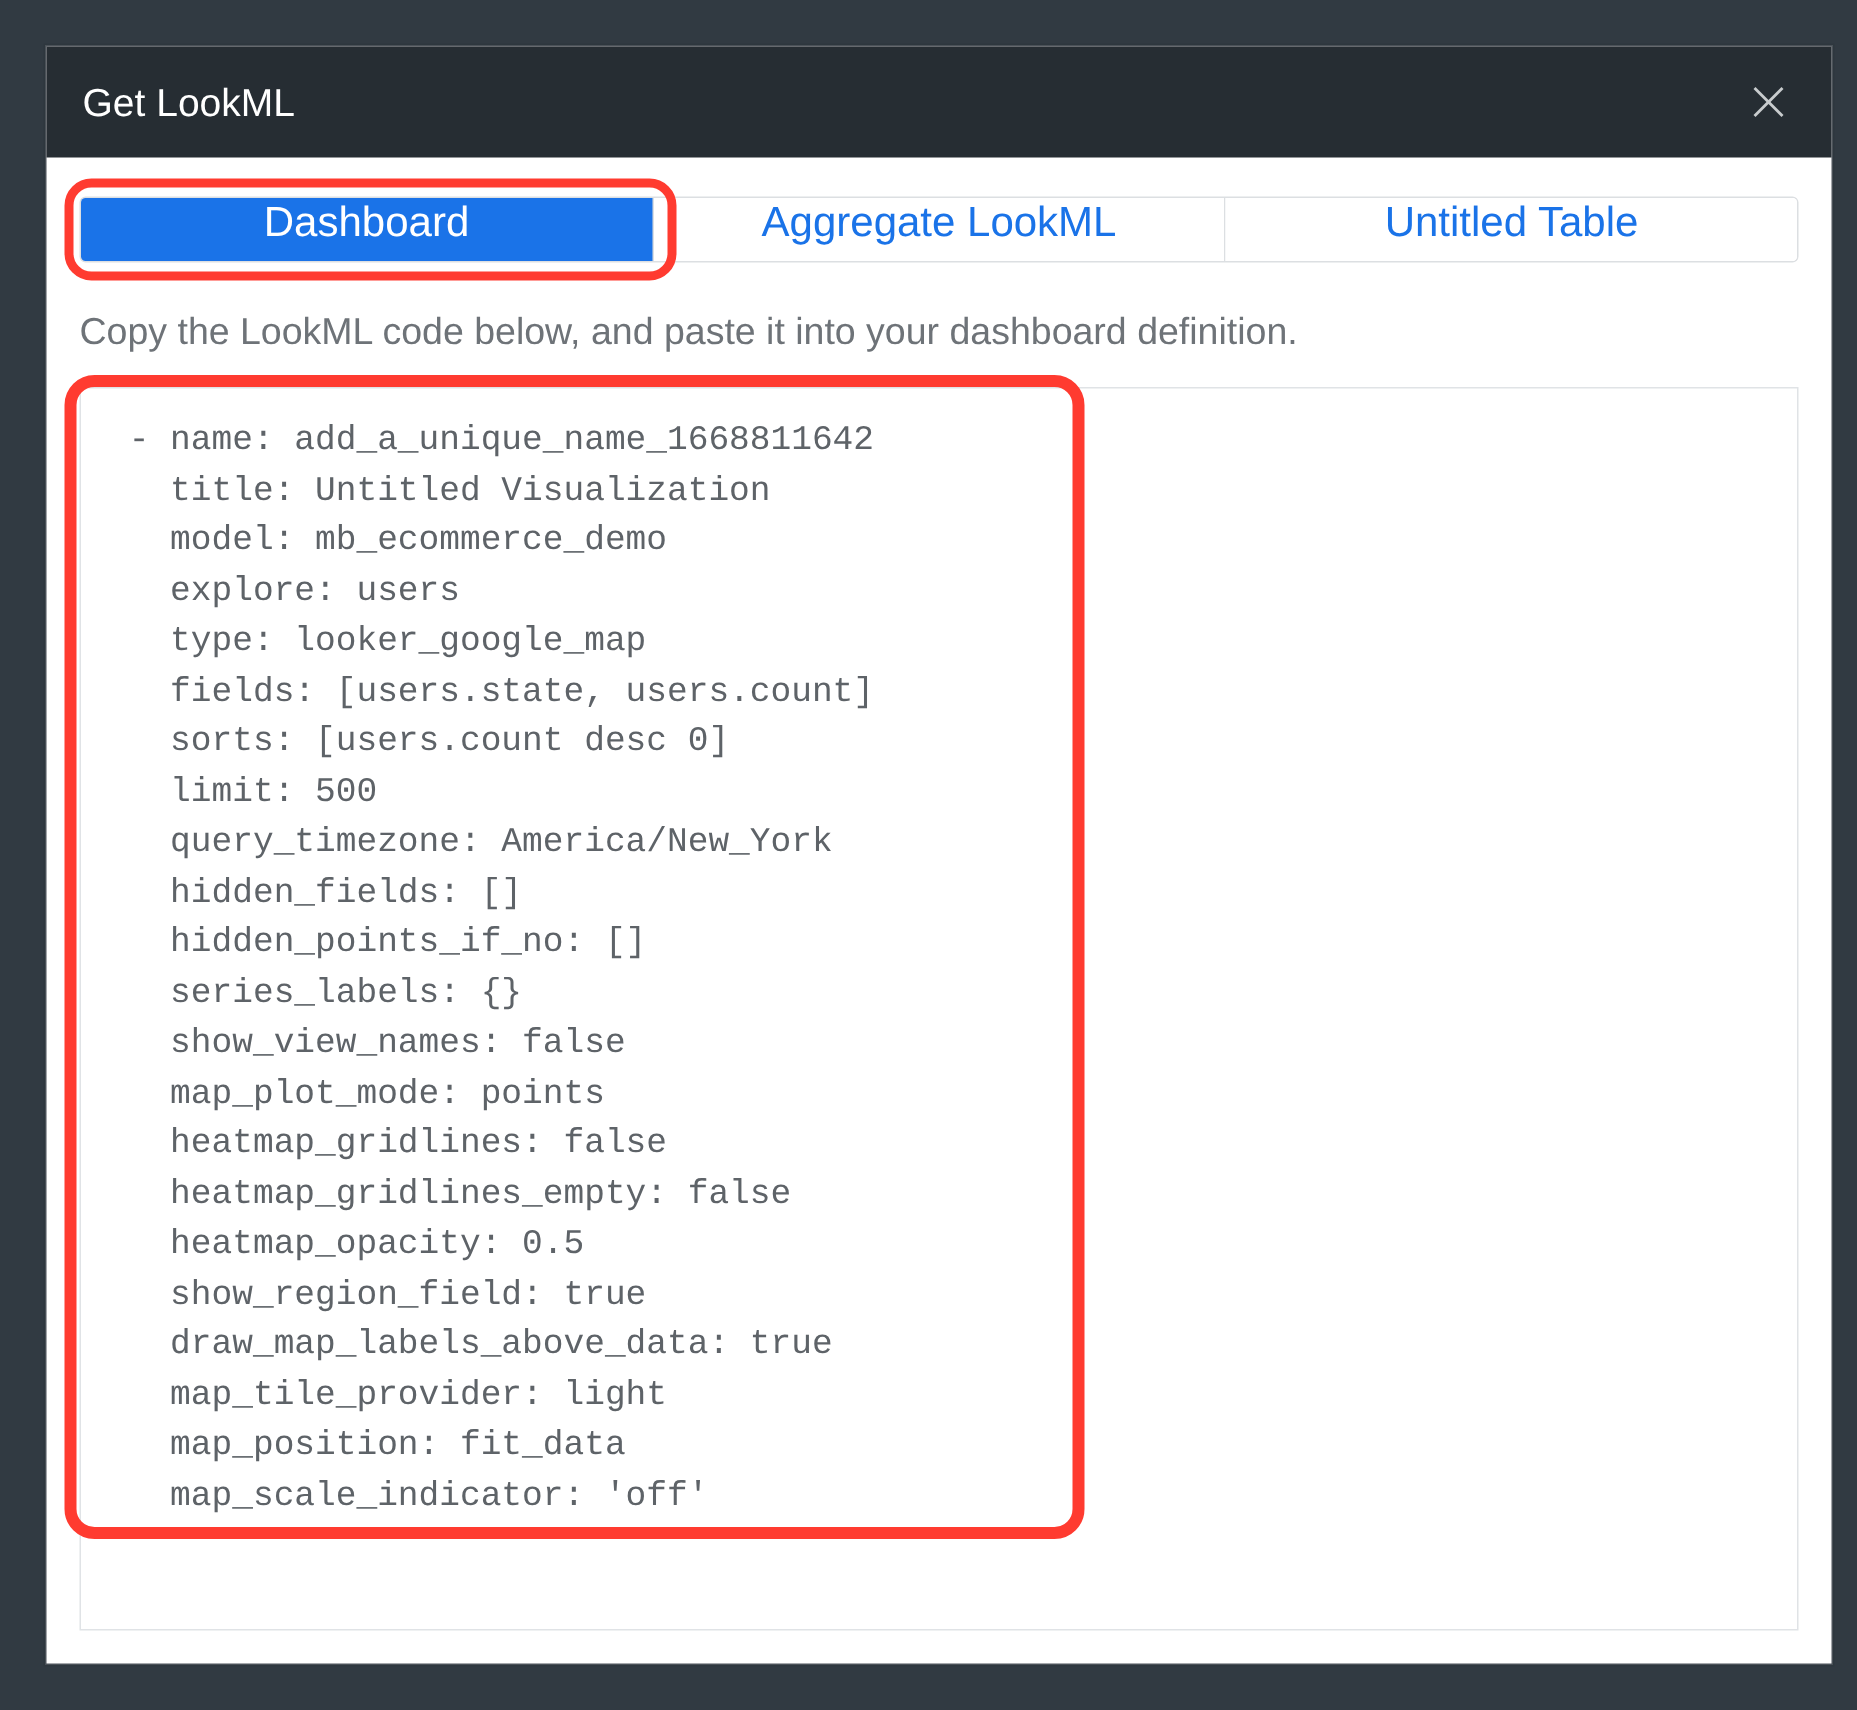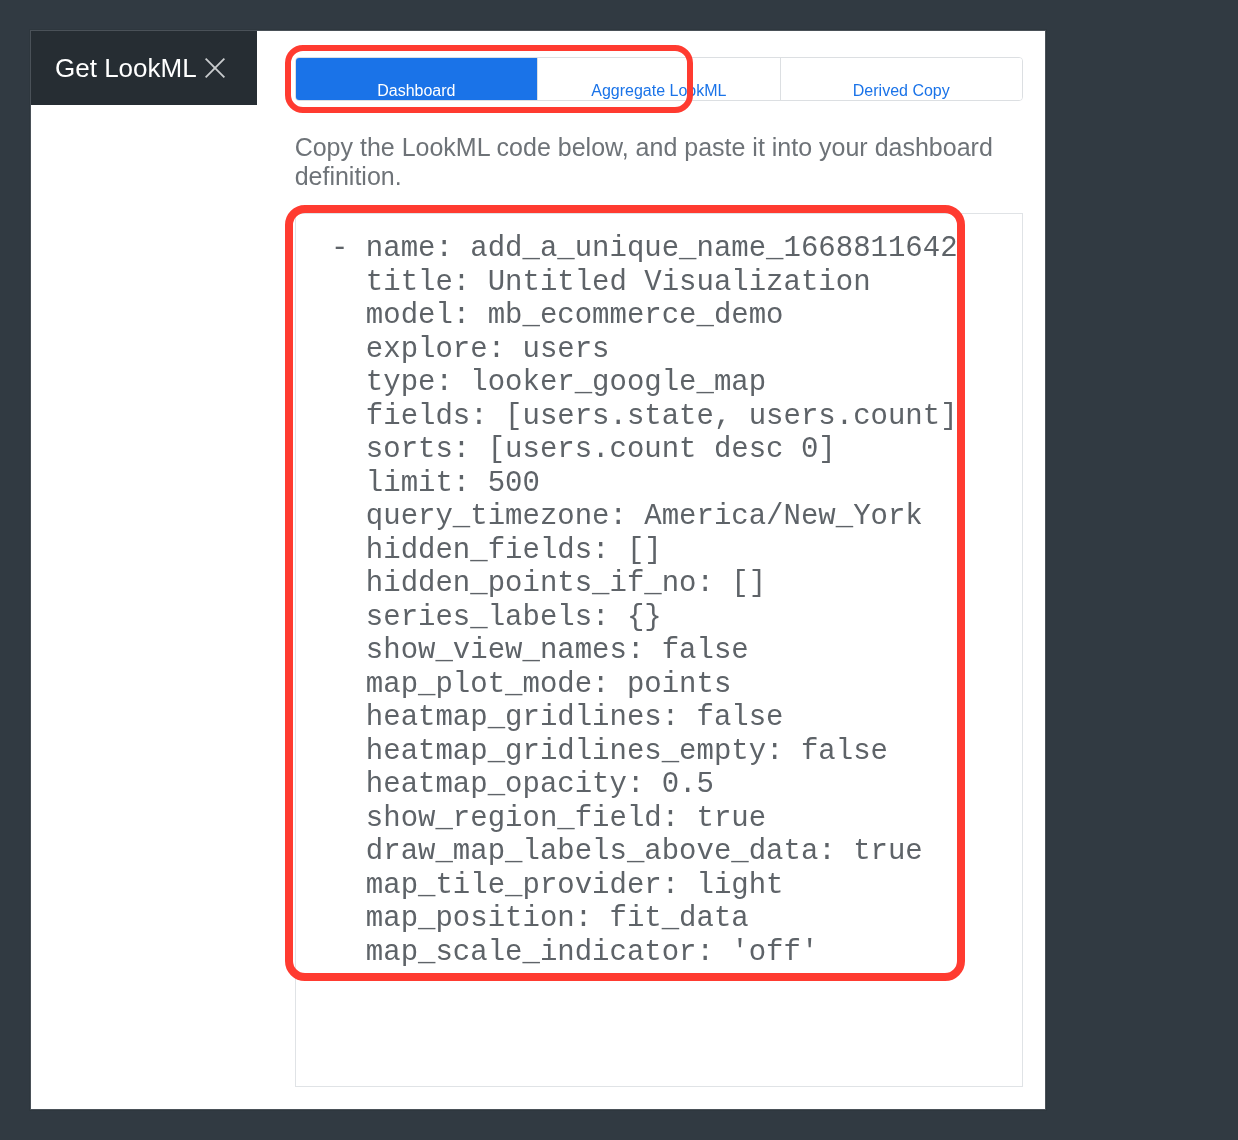--- a/index.html
+++ b/index.html
@@ -10,29 +10,28 @@
     font-family: "Helvetica Neue", Arial, sans-serif;
     overflow: hidden;
   }
   .backdrop {
     width: 1238px;
     height: 1140px;
     background: #313a42;
     padding: 30px;
   }
   .modal {
-    width: 1016px;
+    width: 1192px;
     background: #ffffff;
     border: 1px solid #4a5158;
     box-shadow: 0 0 0 1px rgba(0,0,0,0.05);
     height: 1080px;
     display: flex;
-    flex-direction: row;
+    flex-direction: column;
     position: relative;
-    gap: 16px;
   }
   .modal-header {
     height: 74px;
     background: #262d33;
     display: flex;
     align-items: center;
     justify-content: space-between;
     padding: 0 24px;
   }
   .modal-title {
@@ -66,23 +65,23 @@
   .tabs {
     display: flex;
     border: 1px solid #dcdfe2;
     border-radius: 4px;
     overflow: hidden;
     height: 44px;
   }
   .tab {
     flex: 1;
     display: flex;
-    align-items: flex-end;
+    align-items: flex-start;
     justify-content: center;
-    font-size: 16px;
+    font-size: 28px;
     cursor: pointer;
     border-right: 1px solid #dcdfe2;
     background: #ffffff;
     color: #1a73e8;
   }
   .tab:last-child { border-right: none; }
   .tab.active {
     background: #1a73e8;
     color: #ffffff;
   }
@@ -108,21 +107,21 @@
     flex: 1;
     min-height: 0;
     margin-bottom: 22px;
   }
   .code-area {
     width: 100%;
     height: 100%;
     border: 1px solid #e0e3e6;
     padding: 18px 24px 18px 18px;
     font-family: "Menlo", "Consolas", "Courier New", monospace;
-    font-size: 29px;
+    font-size: 23px;
     line-height: 33.5px;
     color: #5e6368;
     white-space: pre;
     overflow: auto;
     background: #ffffff;
     resize: none;
   }
   .code-area::-webkit-scrollbar { width: 18px; }
   .code-area::-webkit-scrollbar-track { background: #f0f0f0; }
   .code-area::-webkit-scrollbar-thumb { background: #c4c7ca; }
@@ -158,21 +157,21 @@
 
       <div class="tabs-wrap">
         <div class="tabs">
           <div class="tab active">
             <span>Dashboard</span>
           </div>
           <div class="tab">
             <span>Aggregate LookML</span>
           </div>
           <div class="tab">
-            <span>Derived Copy</span>
+            <span>Untitled Table</span>
           </div>
         </div>
         <div class="highlight-box-1"></div>
       </div>
 
       <div class="instruction">Copy the LookML code below, and paste it into your dashboard definition.</div>
 
       <div class="code-wrap">
         <textarea class="code-area" readonly="" style=""> - name: add_a_unique_name_1668811642
    title: Untitled Visualization

